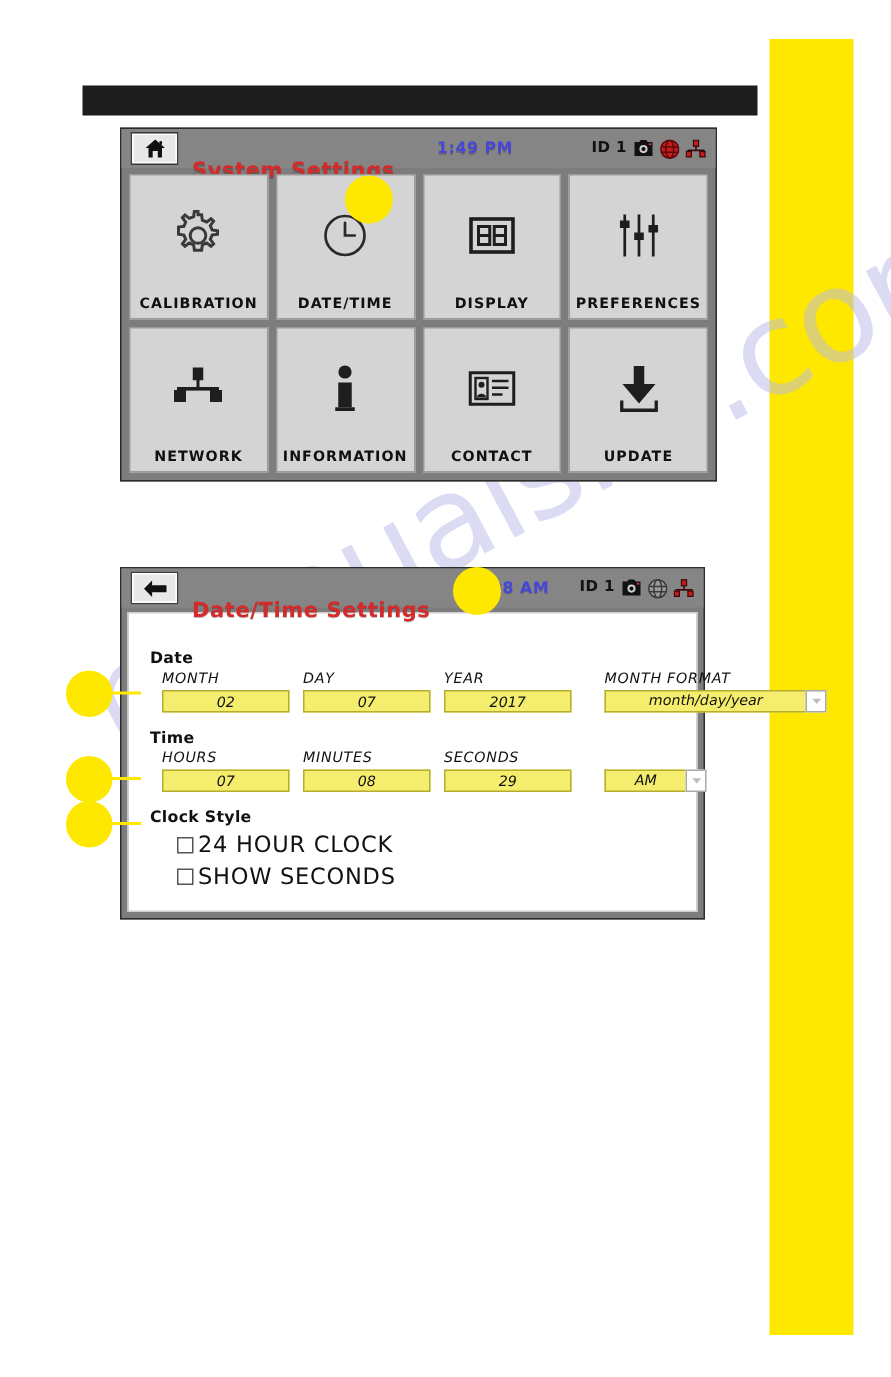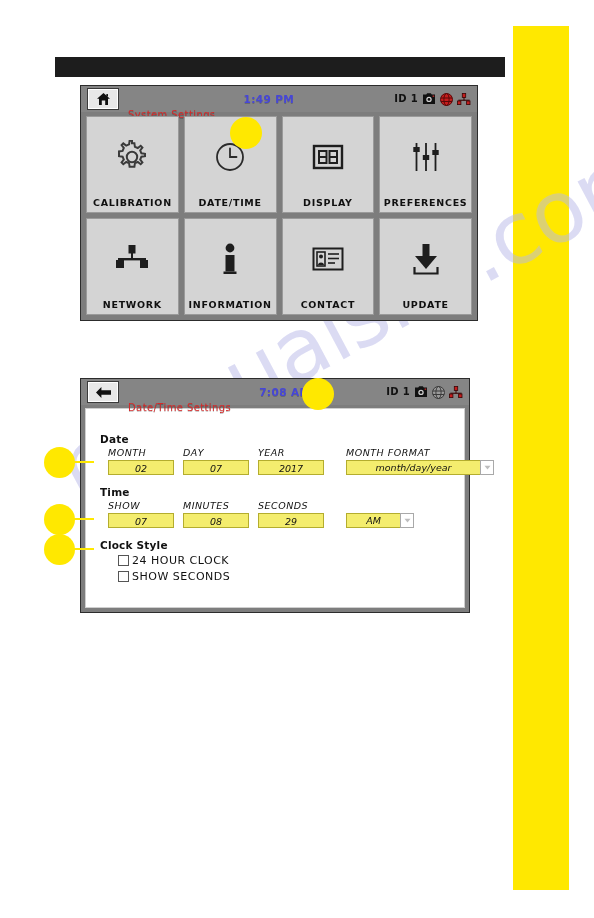--- a/index.html
+++ b/index.html
@@ -77,22 +77,22 @@
     border: 1px solid #3a3a3a;
     box-shadow: inset 0 0 0 1px #fff;
     display: flex;
     align-items: center;
     justify-content: center;
     flex: none;
     cursor: pointer;
   }
   .dev-title {
     color: #d42a2a;
-    font-size: 10px;
-    font-weight: normal;
+    font-size: 14px;
+    font-weight: bold;
     letter-spacing: .4px;
     margin-left: 9px;
     text-shadow: 0 1px 0 rgba(0,0,0,.25);
     margin-top: 30px;
   }
   .dev-clock {
     color: #4646d8;
     font-size: 10.5px;
     font-weight: bold;
     letter-spacing: .4px;
@@ -183,21 +183,21 @@
     background: #f4ed6e;
     border: 1px solid #b4ad2e;
     height: 15px;
     line-height: 15px;
     text-align: center;
     font-size: 9.5px;
     color: #111;
     box-sizing: border-box;
     cursor: text;
   }
-  .w-small { width: 66px; }
+  .w-small { width: 85px; }
   .w-combo { width: 148px; }
   .combo {
     display: flex;
     height: 15px;
     box-sizing: border-box;
     cursor: pointer;
   }
   .combo .combo-val {
     background: #f4ed6e;
     border: 1px solid #b4ad2e;
@@ -231,21 +231,21 @@
   .cb-box {
     width: 11px;
     height: 11px;
     border: 1px solid #555;
     background: #fff;
     margin-right: 3px;
     flex: none;
     box-sizing: border-box;
   }
   .cb-label {
-    font-size: 11px;
+    font-size: 15px;
     color: #111;
     letter-spacing: .5px;
   }
 
   
   .callout-dot {
     position: absolute;
     width: 32px;
     height: 32px;
     border-radius: 50%;
@@ -495,21 +495,21 @@
                 <path d="M0.5 0.8 L6.5 0.8 L3.5 4.4 Z" fill="#bdbdbd"></path>
               </svg>
           </div>
         </div>
       </div>
     </div>
 
     <div class="group-title" style="margin-top:11px;">Time</div>
     <div class="field-row">
       <div class="field">
-        <span class="fl">SHOW</span>
+        <span class="fl">HOURS</span>
         <div class="yellow-input w-small">07</div>
       </div>
       <div class="gap-8"></div>
       <div class="field">
         <span class="fl">MINUTES</span>
         <div class="yellow-input w-small">08</div>
       </div>
       <div class="gap-8"></div>
       <div class="field">
         <span class="fl">SECONDS</span>

